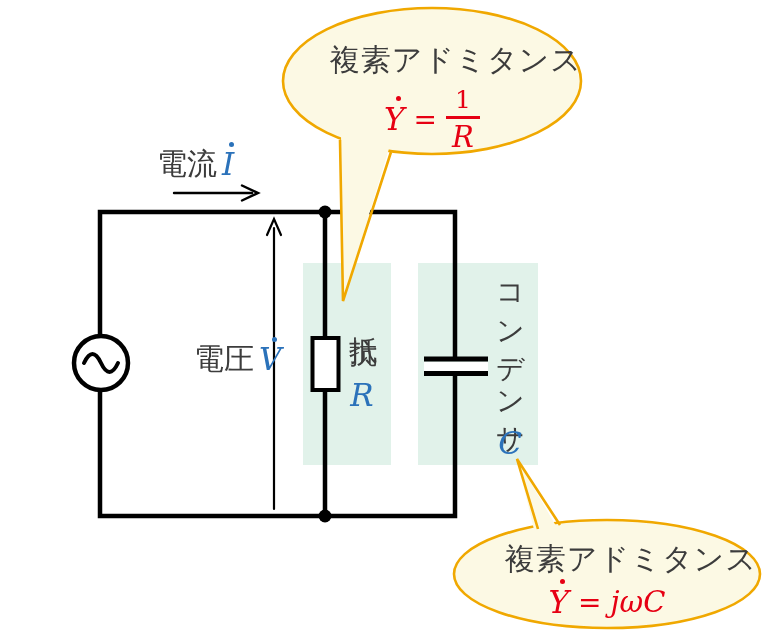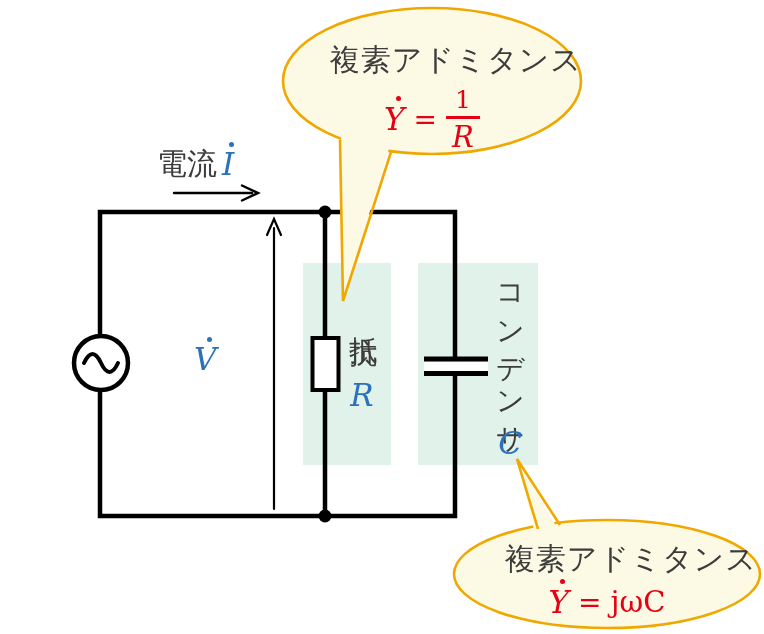--- a/index.html
+++ b/index.html
@@ -35,21 +35,21 @@
     border-radius:50%; background:currentColor;
   }
 
   .bubble-title { position:absolute; width:300px; text-align:right; font-size:30px;
                   letter-spacing:1px; color:var(--ink); }
   .formula { position:absolute; display:flex; align-items:center; justify-content:center;
              color:var(--formula_red); font-family:"DejaVu Serif", serif; }
   .formula .red { color:var(--formula_red); }
   .formula .lhs { font-size:31px; font-style:italic; }
   .formula .eq  { font-size:28px; padding:0 9px; font-style:normal; }
-  .formula .rhs { font-size:29px; }
+  .formula .rhs { font-size:29px; font-style:italic; }
   .frac { display:inline-flex; flex-direction:column; align-items:center; }
   .frac .num { font-size:25px; line-height:1; padding-bottom:4px; }
   .frac .bar { width:34px; border-top:3px solid var(--formula_red); height:0; }
   .frac .den { font-size:29px; font-style:italic; line-height:1; padding-top:4px; }
 </style>
 </head>
 <body>
 
 <div class="stage">
 
@@ -90,20 +90,21 @@
     <path class="tailstroke" d="M538,529 L517,459 L560,525"></path>
   </svg>
 
 
   <div class="label row" style="left:157px; top:147px;">
     <span>電流</span>
     <span class="sym sym-lg overdot">I</span>
   </div>
 
   <div class="label row" style="left:194px; top:342px;">
+    <span>電圧</span>
     <span class="sym sym-lg overdot">V</span>
   </div>
 
   <div class="label vert" style="left:347px; top:314px;">抵抗</div>
   <div class="label sym center" style="left:342px; top:378px; width:40px; font-size:31px;">R</div>
 
   <div class="label vert" style="left:494px; top:267px;">コンデンサ</div>
   <div class="label sym center" style="left:490px; top:426px; width:40px; font-size:31px;">C</div>
 
   <div class="bubble-title" style="left:282px; top:40px;">複素アドミタンス</div>

